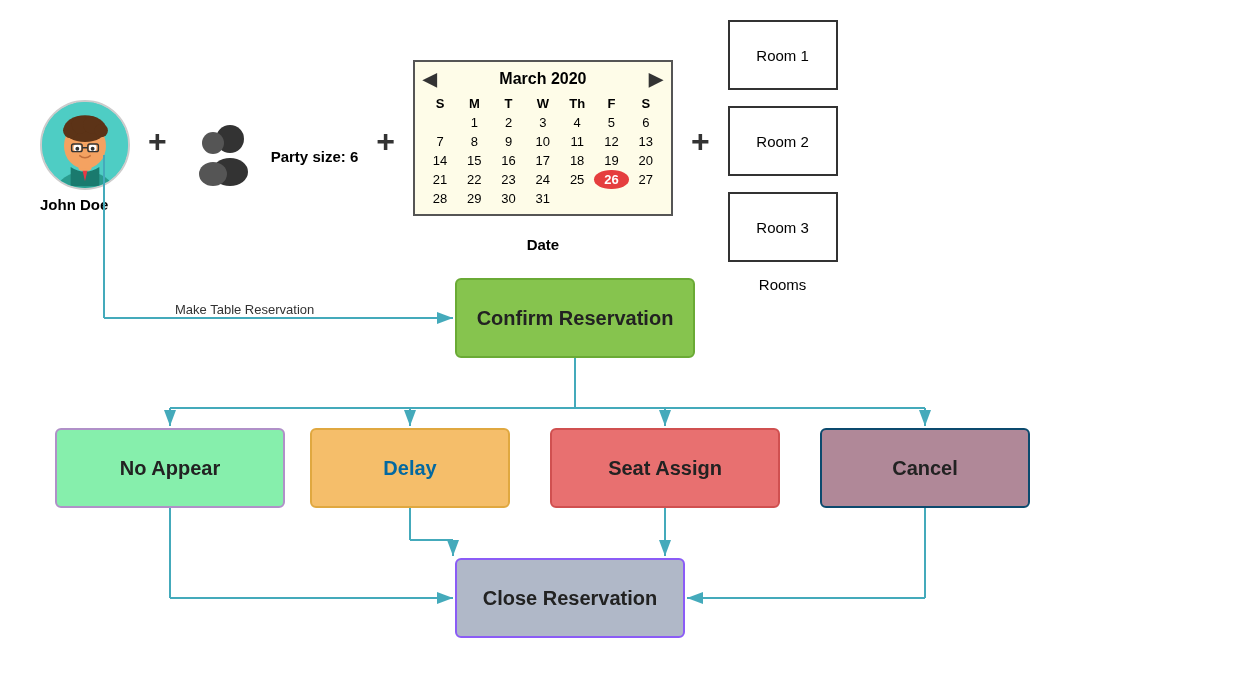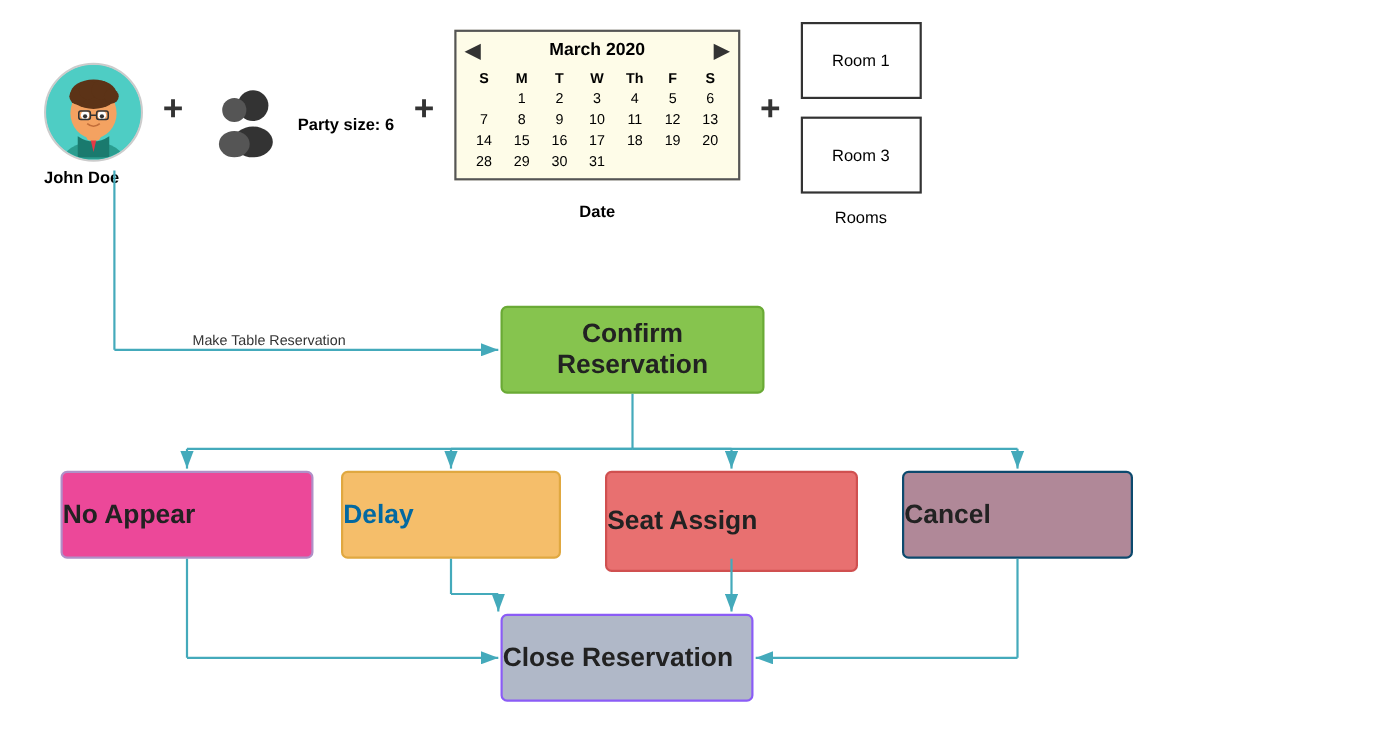--- a/index.html
+++ b/index.html
@@ -161,38 +161,38 @@
       font-size: 15px;
       margin-top: 8px;
     }
 
     
     .flow-box {
       position: absolute;
       border-radius: 6px;
       display: flex;
       align-items: center;
-      justify-content: flex-start;
-      font-weight: bold;
-      font-size: 24px;
+      justify-content: center;
+      font-weight: bold;
+      font-size: 20px;
       text-align: center;
     }
 
     .box-confirm {
       background: #86c44e;
       color: #222;
       border: 2px solid #6aaa35;
       width: 240px;
       height: 80px;
       left: 455px;
       top: 278px;
     }
 
     .box-noappear {
-      background: #ec4899;
+      background: #86efac;
       color: #222;
       border: 2px solid #b090c8;
       width: 230px;
       height: 80px;
       left: 55px;
       top: 428px;
     }
 
     .box-delay {
       background: #f5be6a;
@@ -202,21 +202,21 @@
       height: 80px;
       left: 310px;
       top: 428px;
     }
 
     .box-seatassign {
       background: #e87070;
       color: #222;
       border: 2px solid #d05050;
       width: 230px;
-      height: 92px;
+      height: 80px;
       left: 550px;
       top: 428px;
     }
 
     .box-cancel {
       background: #b08898;
       color: #222;
       border: 2px solid #0c4a6e;
       width: 210px;
       height: 80px;
@@ -361,39 +361,49 @@
               <tr>
                 <td>14</td>
                 <td>15</td>
                 <td>16</td>
                 <td>17</td>
                 <td>18</td>
                 <td>19</td>
                 <td>20</td>
               </tr>
               <tr>
+                <td>21</td>
+                <td>22</td>
+                <td>23</td>
+                <td>24</td>
+                <td>25</td>
+                <td class="selected">26</td>
+                <td>27</td>
+              </tr>
+              <tr>
                 <td>28</td>
                 <td>29</td>
                 <td>30</td>
                 <td>31</td>
                 <td></td>
                 <td></td>
                 <td></td>
               </tr>
             </tbody>
         </table>
       </div>
       <span class="cal-label">Date</span>
     </div>
 
     <span class="plus-sign">+</span>
 
     <div class="rooms-block">
       <div class="rooms-row" id="rooms-row">
           <div class="room-box">Room 1</div>
+          <div class="room-box">Room 2</div>
           <div class="room-box">Room 3</div>
         </div>
       <span class="rooms-label">Rooms</span>
     </div>
   </div>
 
   <span class="mtr-label">Make Table Reservation</span>
 
   <div class="flow-box box-confirm">
     <span>Confirm Reservation</span>

